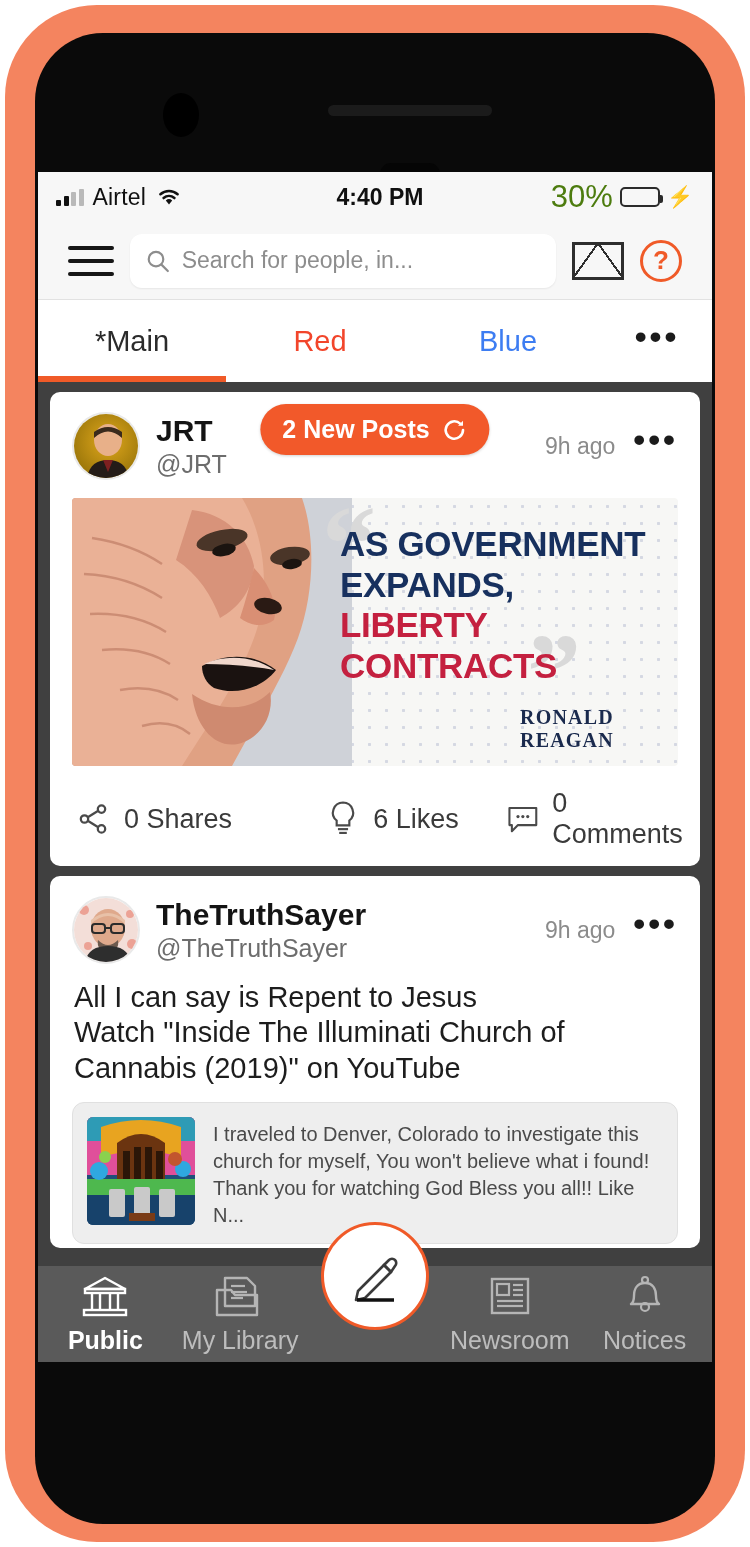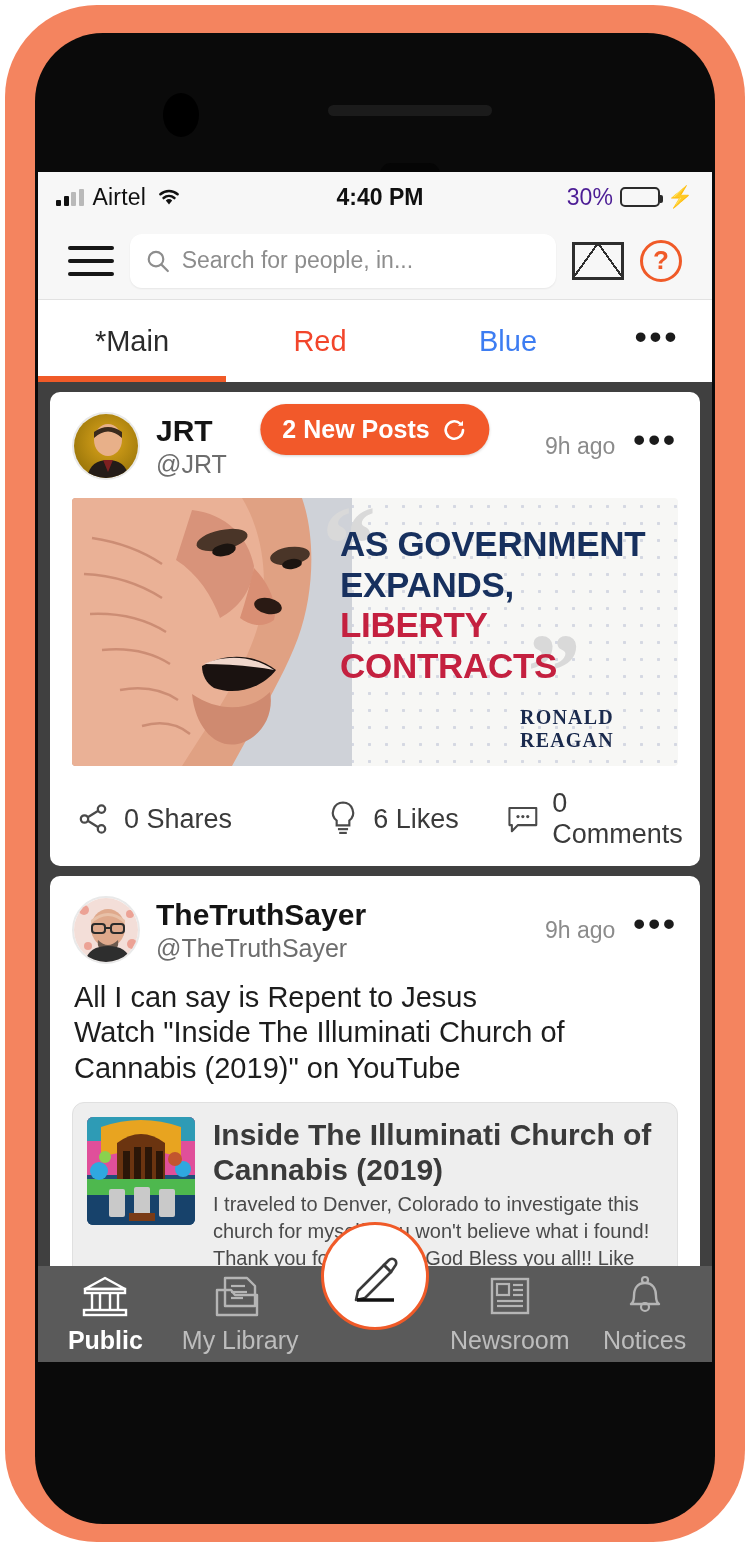--- a/index.html
+++ b/index.html
@@ -44,21 +44,21 @@
   .bars i{ display:block; width:5px; background:#b9b9b9; border-radius:1px;}
   .bars i.on{ background:#111; }
   .bars i:nth-child(1){height:6px;} .bars i:nth-child(2){height:10px;}
   .bars i:nth-child(3){height:14px;} .bars i:nth-child(4){height:17px;}
   .carrier{ font-size:23px; color:#101010; letter-spacing:.2px;}
   .sb-time{
     position:absolute; left:10px; right:0; text-align:center;
     font-size:23px; font-weight:bold; color:#101010; pointer-events:none;
   }
   .sb-right{ margin-left:auto; display:flex; align-items:center; gap:7px; z-index:2;}
-  .batt-pct{ font-size:23px; color:#4c1d95; }
+  .batt-pct{ font-size:31px; color:#4d7c0f; }
   .batt{ position:relative; width:40px; height:20px; border:2px solid #2b2b2b;
          border-radius:5px; padding:2px; }
   .batt .fill{ height:100%; width:30%; background:#3ad03a; border-radius:2px;}
   .batt:after{ content:""; position:absolute; right:-5px; top:6px; width:3px;
                height:8px; background:#2b2b2b; border-radius:0 2px 2px 0;}
   .bolt{ font-size:21px; color:#111; margin-left:1px; }
 
   
   .topnav{
     height:78px; background:#f7f7f7; display:flex; align-items:center;
@@ -413,21 +413,20 @@
             <rect x="42" y="96" width="26" height="8" fill="#7a3b16"></rect>
             <g fill="#2fa8e0">
                 <circle cx="12" cy="54" r="9"></circle>
                 <circle cx="96" cy="52" r="8"></circle>
               </g>
             <circle cx="18" cy="40" r="6" fill="#8ad14e"></circle>
             <circle cx="88" cy="42" r="7" fill="#c2562e"></circle>
           </svg>
         </div>
         <div>
-          <div class="lc-title">Inside The Illuminati Church of Cannabis (2019)</div>
           <div class="lc-desc">I traveled to Denver, Colorado to investigate this church for myself, You won't believe what i found! Thank you for watching God Bless you all!! Like N...</div>
         </div>
       </div>
     </div>
   </div>
 
   <div class="bottombar">
     <div class="bnav active">
       <svg width="52" height="46" viewBox="0 0 52 46">
         <path d="M26 4L6 15h40z" fill="none" stroke="#fff" stroke-width="2.4" stroke-linejoin="round"></path>

